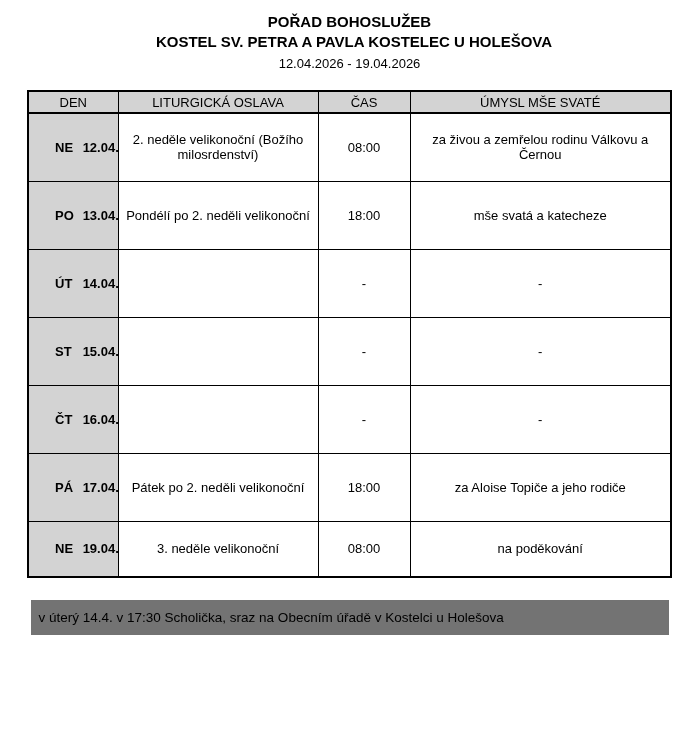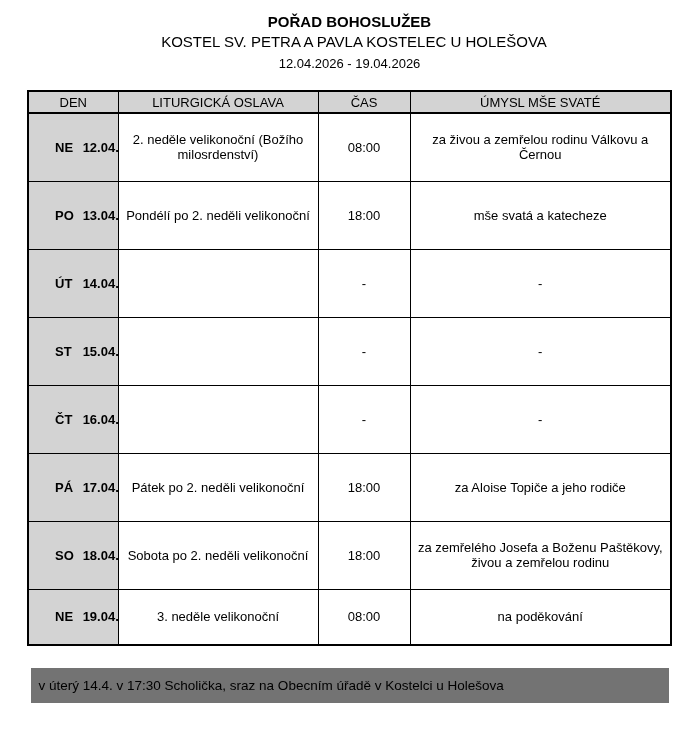--- a/index.html
+++ b/index.html
@@ -19,21 +19,21 @@
   .doc-header {
     text-align: center;
     line-height: 1.35;
   }
   .doc-title {
     font-size: 15px;
     font-weight: bold;
   }
   .doc-subtitle {
     font-size: 15px;
-    font-weight: normal;
+    font-weight: bold;
     margin-left: 9px;
   }
   .doc-daterange {
     font-size: 13px;
     margin-top: 2px;
   }
   table.schedule {
     border-collapse: collapse;
     margin: 18px auto 0 auto;
     width: 643px;
@@ -145,26 +145,20 @@
         <td></td>
         <td>-</td>
         <td>-</td>
       </tr>
       <tr class="data-row">
         <td class="day-cell"><span class="day-abbr">PÁ</span> <span>17.04.</span></td>
         <td>Pátek po 2. neděli velikonoční</td>
         <td>18:00</td>
         <td>za Aloise Topiče a jeho rodiče</td>
       </tr>
-      <tr class="data-row">
-        <td class="day-cell"><span class="day-abbr">SO</span> <span>18.04.</span></td>
-        <td>Sobota po 2. neděli velikonoční</td>
-        <td>18:00</td>
-        <td>za zemřelého Josefa a Boženu Paštěkovy, živou a zemřelou rodinu</td>
-      </tr>
       <tr class="data-row last">
         <td class="day-cell"><span class="day-abbr">NE</span> <span>19.04.</span></td>
         <td>3. neděle velikonoční</td>
         <td>08:00</td>
         <td>na poděkování</td>
       </tr>
     </tbody>
   </table>
 
   <div class="footer-note">v úterý 14.4. v 17:30 Scholička, sraz na Obecním úřadě v Kostelci u Holešova</div>

